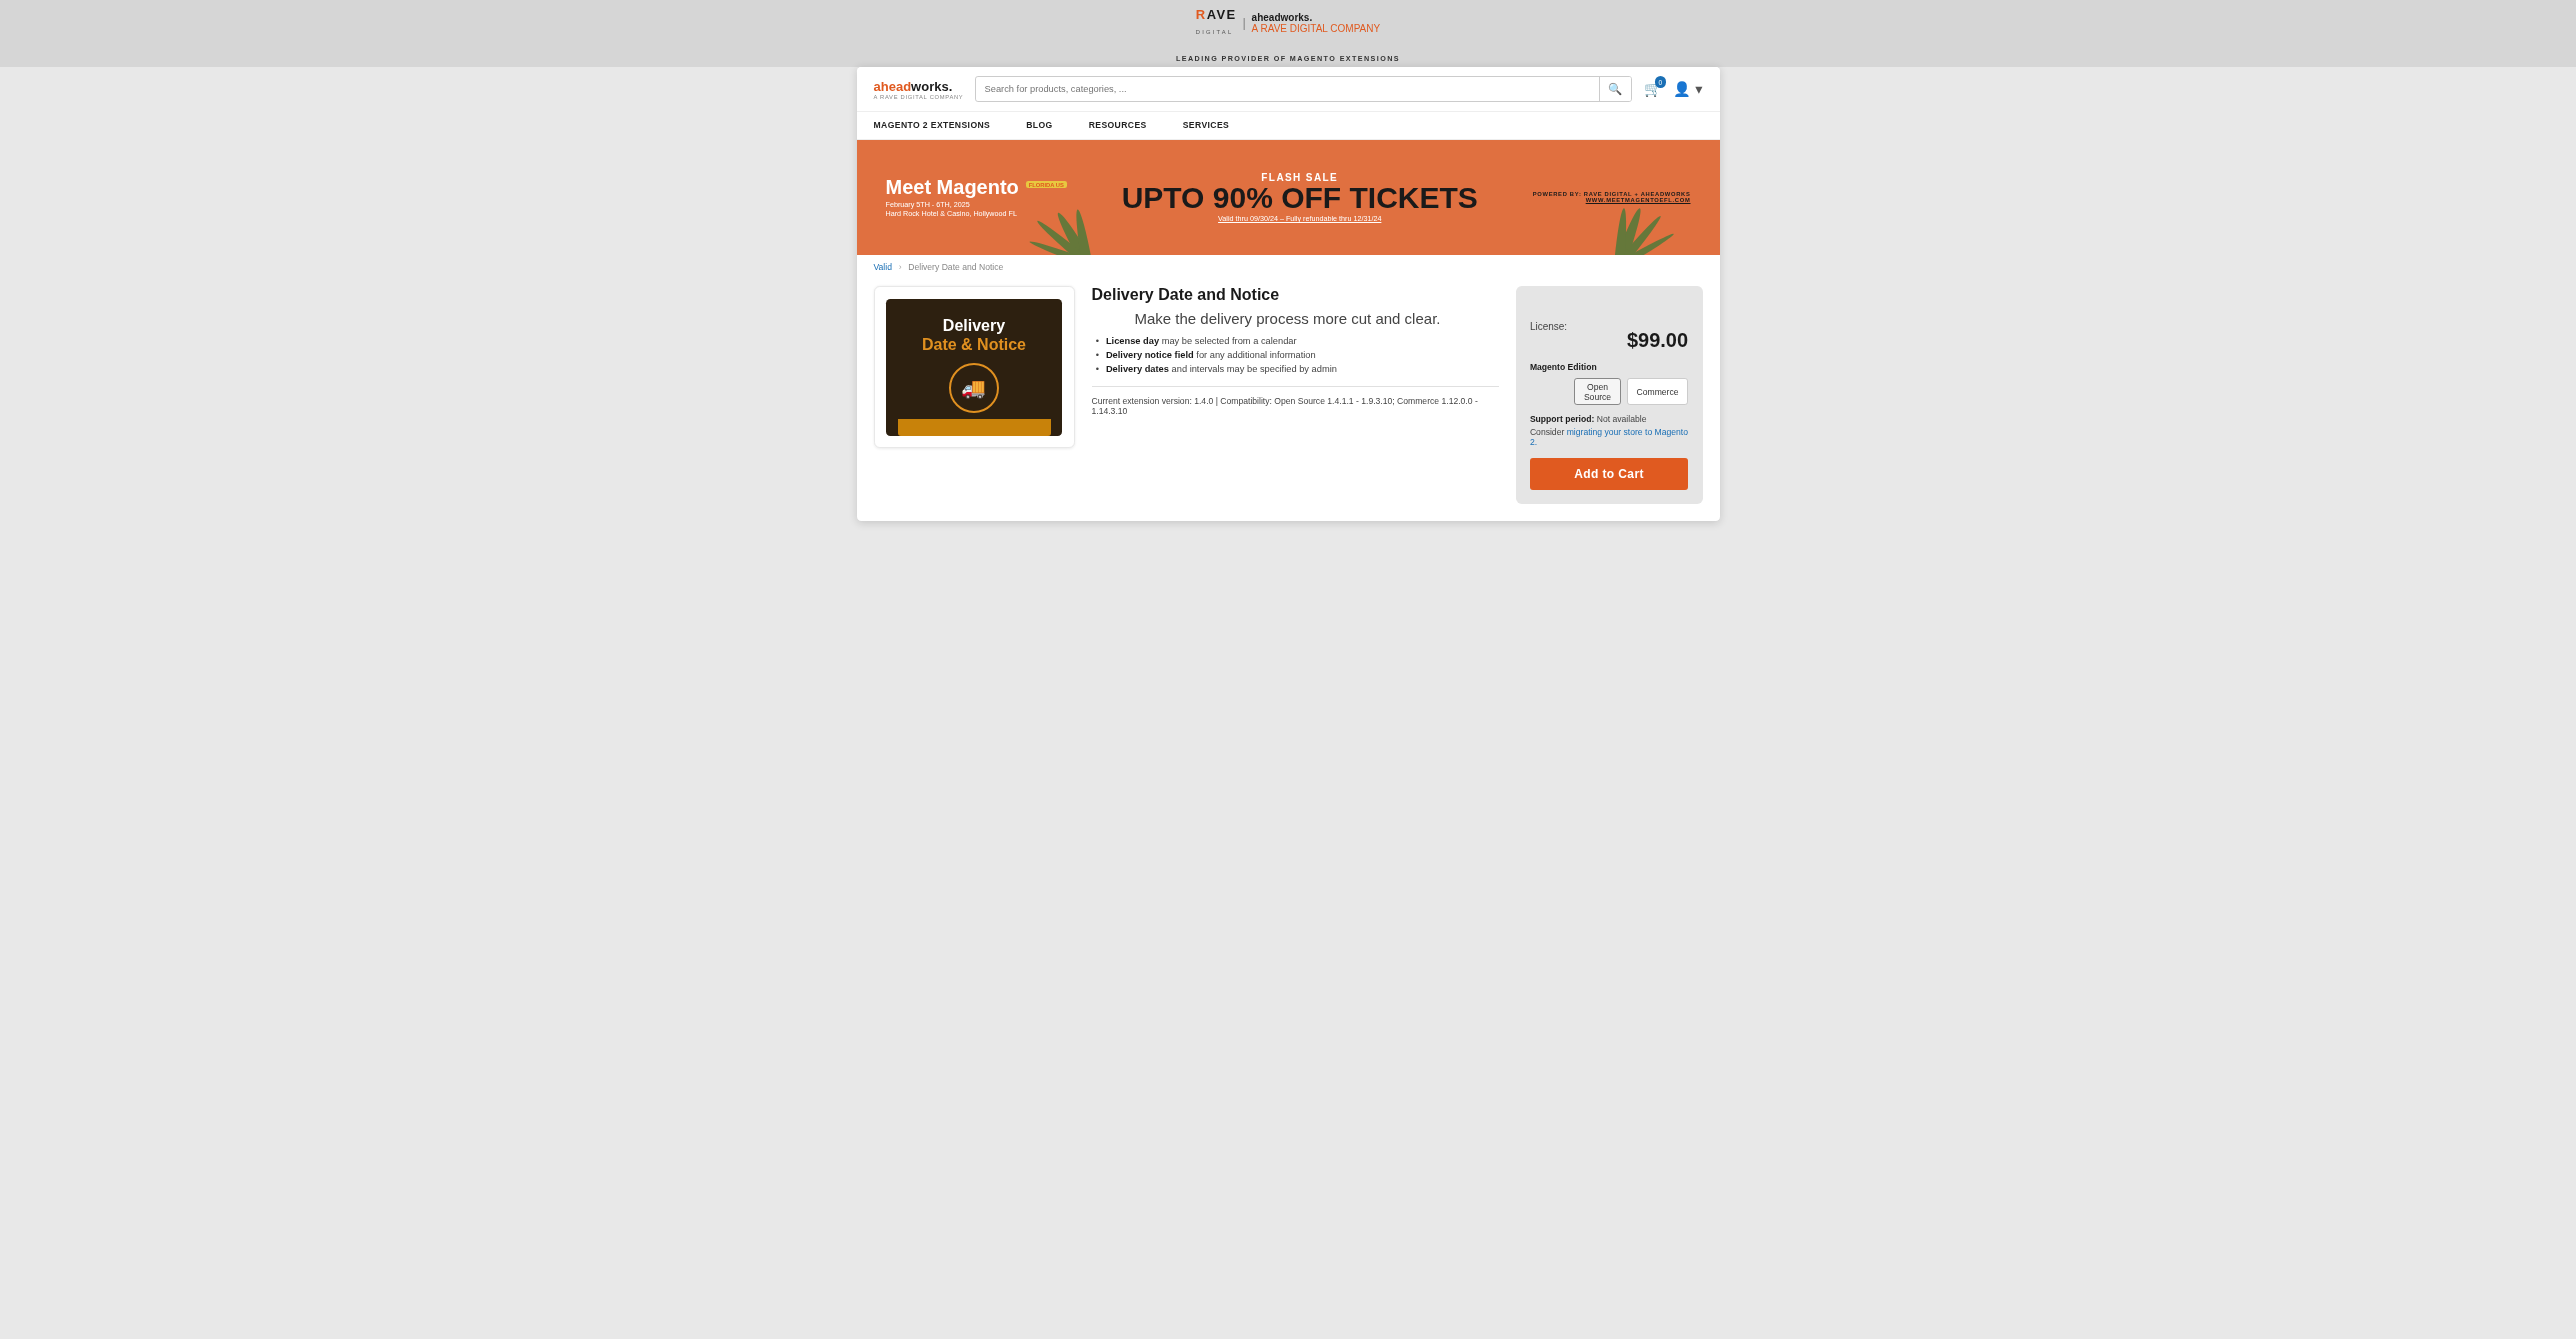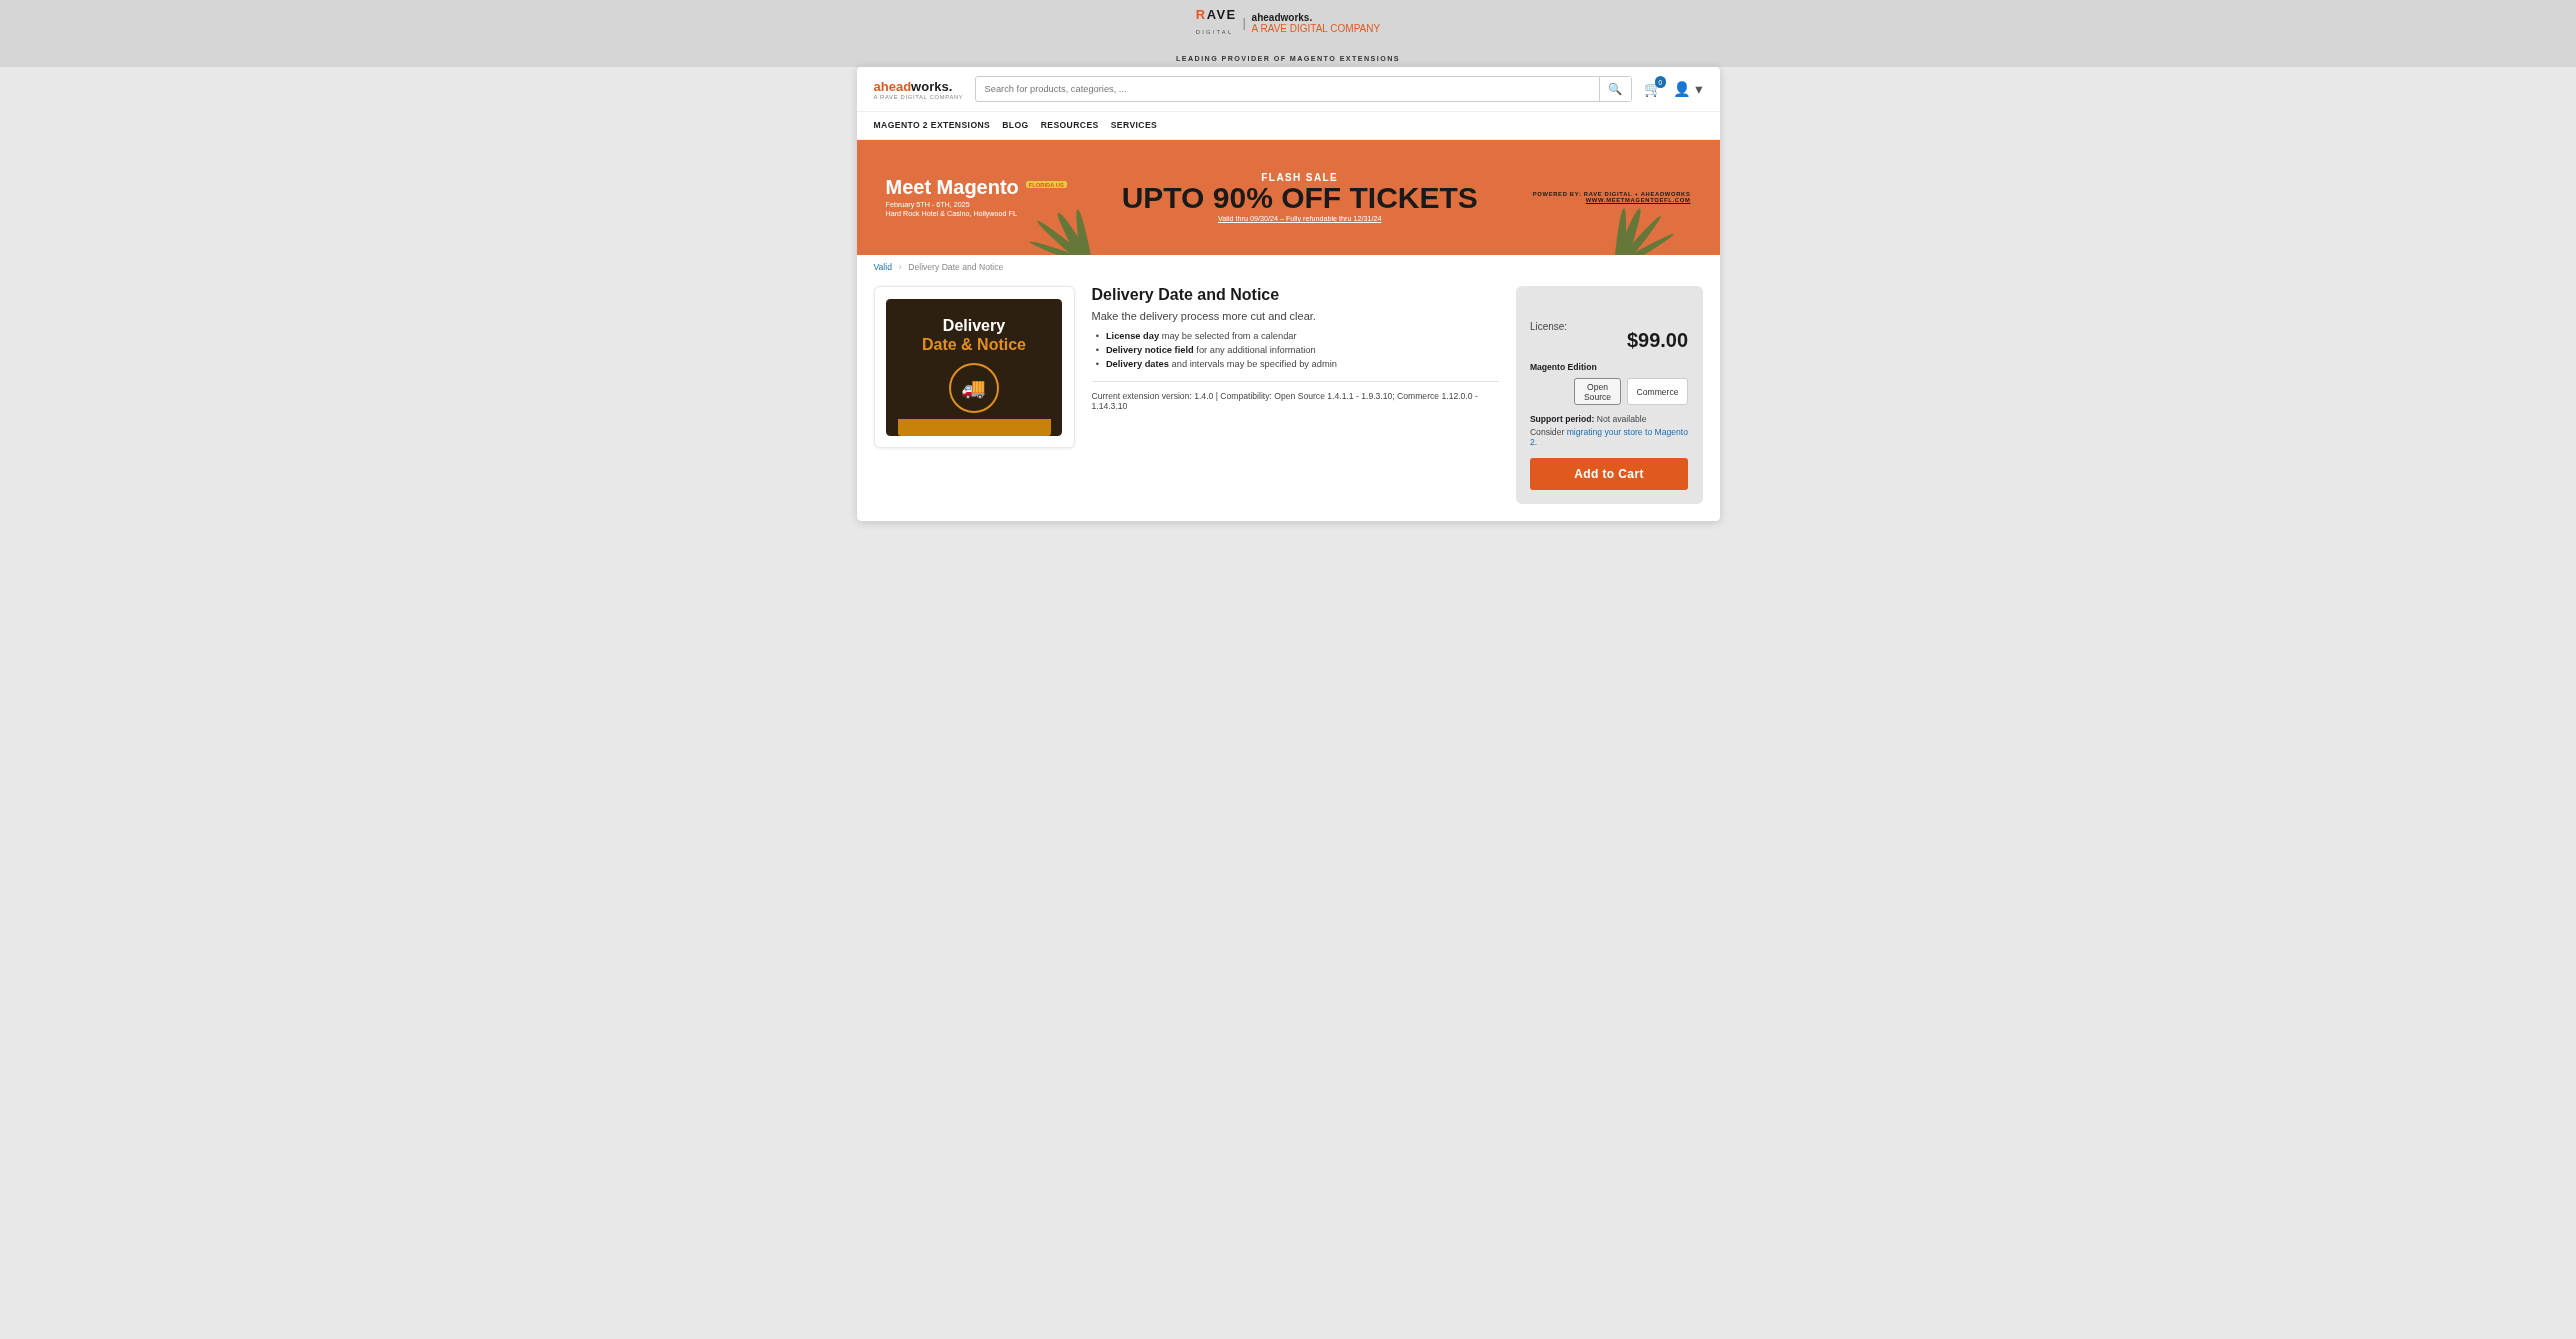--- a/index.html
+++ b/index.html
@@ -113,21 +113,21 @@
       justify-content: center;
     }
     .user-icon { font-size: 14.4px; color: #555; cursor: pointer; }
 
     
     .site-nav {
       background: #fff;
       padding: 0 17px;
       border-bottom: 0.7px solid #eee;
       display: flex;
-      gap: 12px;
+      gap: 36px;
     }
     .site-nav a {
       display: block;
       padding: 8.6px 0;
       font-size: 8.6px;
       font-weight: bold;
       color: #222;
       text-decoration: none;
       letter-spacing: 0.4px;
       text-transform: uppercase;
@@ -283,23 +283,24 @@
     .product-info {
       flex: 1;
     }
     .product-name {
       font-size: 16px;
       font-weight: bold;
       color: #1a1a1a;
       margin-bottom: 5.8px;
     }
     .product-desc {
-      font-size: 11px;
+      font-size: 15px;
       color: #444;
       margin-bottom: 8.6px;
+      margin-left: 43px;
     }
     .product-features {
       list-style: none;
       margin-bottom: 11.5px;
     }
     .product-features li {
       font-size: 9.3px;
       color: #444;
       margin-bottom: 4.3px;
       padding-left: 14.4px;

